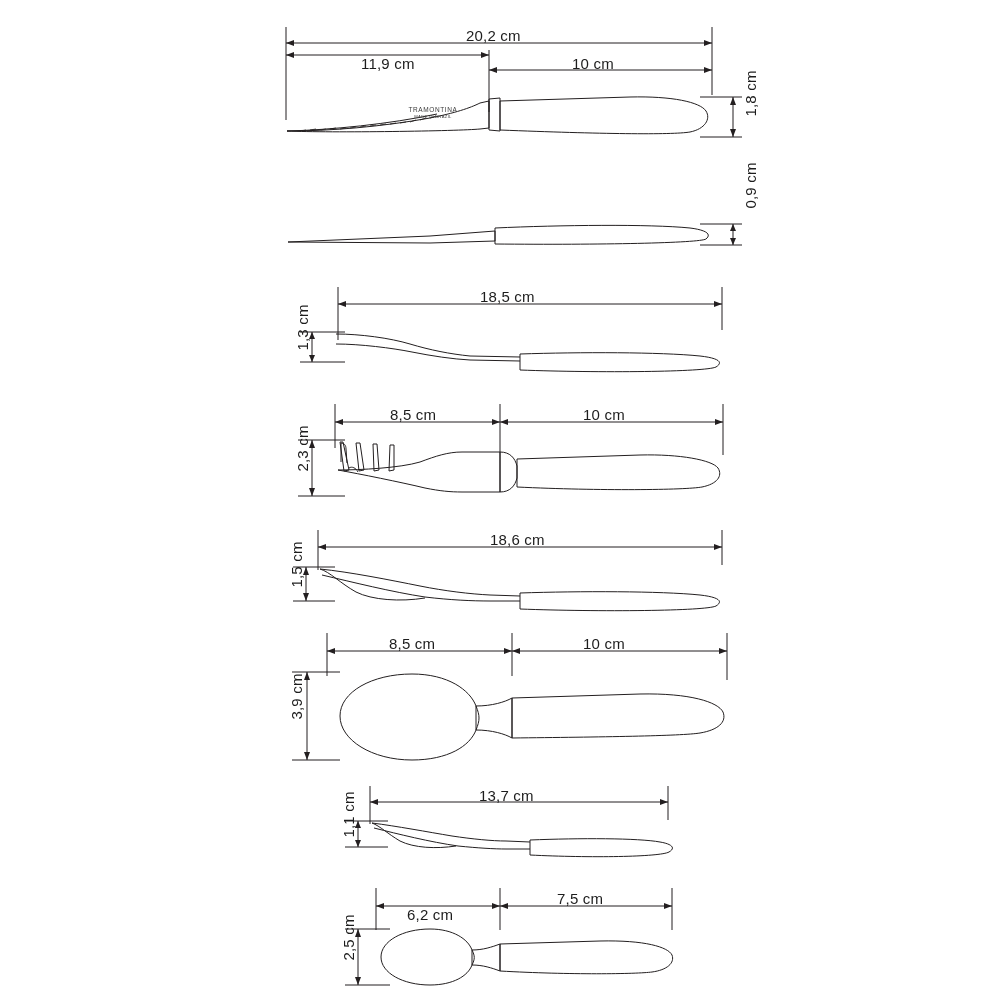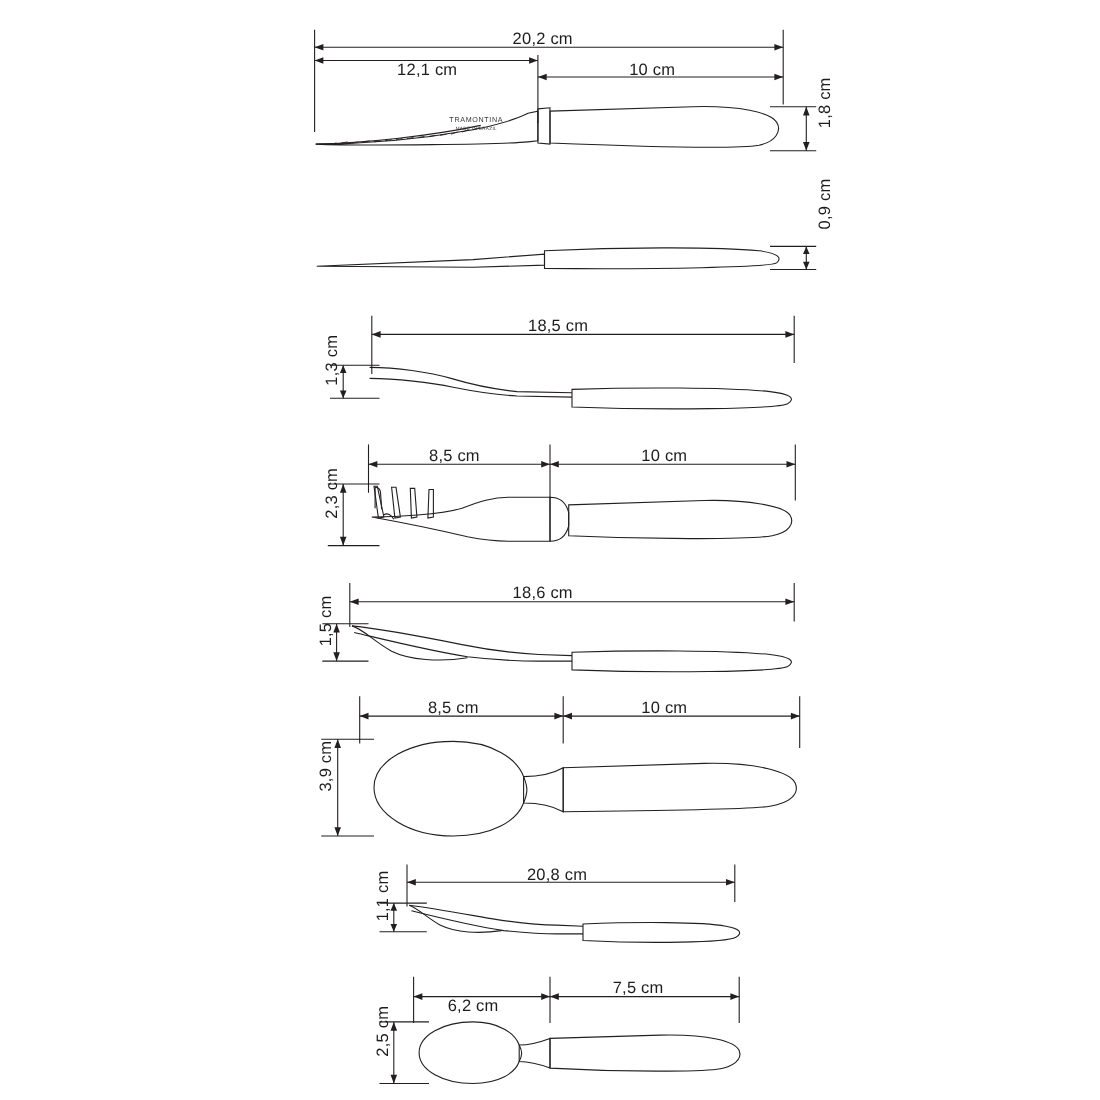--- a/index.html
+++ b/index.html
@@ -258,40 +258,40 @@
 
     </g>
   </svg>
 
   <div class="brand" style="left:398px; top:106px; width:70px;">
     <span class="b1">TRAMONTINA</span>
     <span class="b2">MADE IN BRAZIL</span>
   </div>
 
   <div class="dim-label" style="left:466px; top:27px;">20,2 cm</div>
-  <div class="dim-label" style="left:361px; top:55px;">12,1 cm</div>
+  <div class="dim-label" style="left:361px; top:55px;">11,9 cm</div>
   <div class="dim-label" style="left:572px; top:55px;">10 cm</div>
   <div class="dim-label vert" style="left:722px; top:85px; width:56px; text-align:center;">1,8 cm</div>
 
   <div class="dim-label vert" style="left:722px; top:177px; width:56px; text-align:center;">0,9 cm</div>
 
   <div class="dim-label" style="left:480px; top:288px;">18,5 cm</div>
   <div class="dim-label vert" style="left:274px; top:319px; width:56px; text-align:center;">1,3 cm</div>
 
   <div class="dim-label" style="left:390px; top:406px;">8,5 cm</div>
   <div class="dim-label" style="left:583px; top:406px;">10 cm</div>
   <div class="dim-label vert" style="left:274px; top:440px; width:56px; text-align:center;">2,3 cm</div>
 
-  <div class="dim-label" style="left:466px; top:531px;">18,6 cm</div>
+  <div class="dim-label" style="left:490px; top:531px;">18,6 cm</div>
   <div class="dim-label vert" style="left:268px; top:556px; width:56px; text-align:center;">1,5 cm</div>
 
   <div class="dim-label" style="left:389px; top:635px;">8,5 cm</div>
   <div class="dim-label" style="left:583px; top:635px;">10 cm</div>
   <div class="dim-label vert" style="left:268px; top:688px; width:56px; text-align:center;">3,9 cm</div>
 
-  <div class="dim-label" style="left:479px; top:787px;">20,8 cm</div>
+  <div class="dim-label" style="left:479px; top:787px;">13,7 cm</div>
   <div class="dim-label vert" style="left:320px; top:806px; width:56px; text-align:center;">1,1 cm</div>
 
   <div class="dim-label" style="left:407px; top:890px;margin-top:16px;">6,2 cm</div>
   <div class="dim-label" style="left:557px; top:890px;">7,5 cm</div>
   <div class="dim-label vert" style="left:320px; top:929px; width:56px; text-align:center;">2,5 cm</div>
 
 </div>
 
 </body></html>

